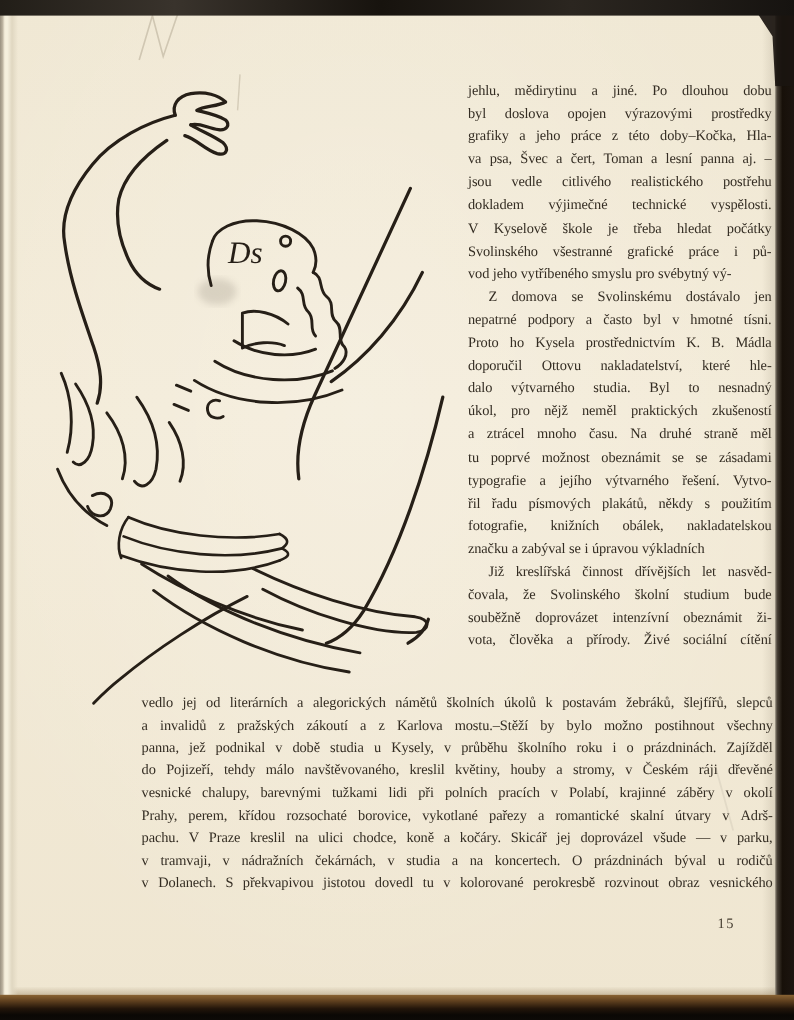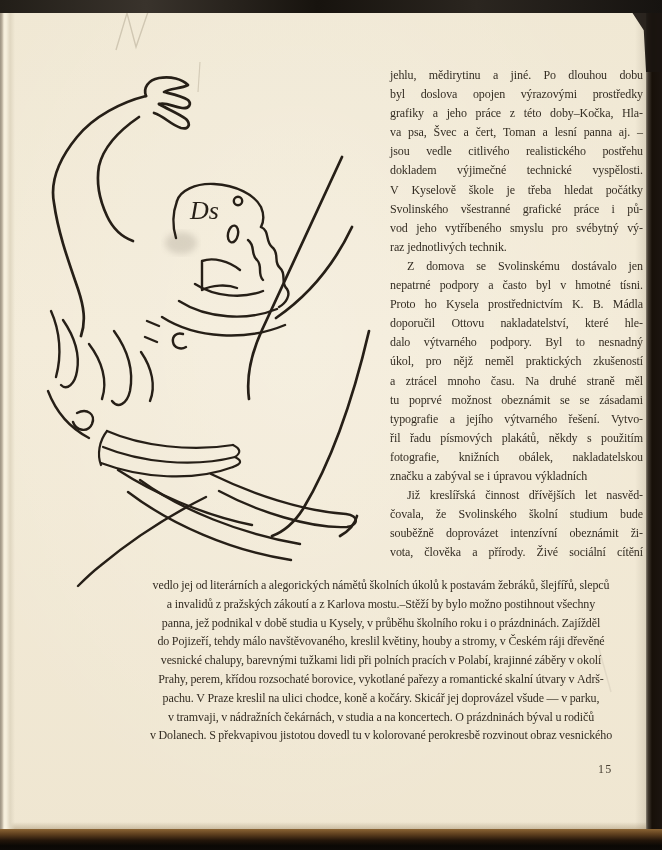--- a/index.html
+++ b/index.html
@@ -27,21 +27,21 @@
     background:linear-gradient(90deg,rgba(0,0,0,0),rgba(88,76,54,.14));}
   
   .textcol,.bottomblock{
     position:absolute;color:#342d23;
     font-size:12px;letter-spacing:-0.1px;
   }
   .textcol{left:390px;top:68px;width:253px;}
   .bottomblock{left:118px;top:578px;width:526px;}
   .tline{display:flex;justify-content:space-between;column-gap:.22em;
     height:19.1px;align-items:baseline;white-space:nowrap;}
-  .bottomblock .tline{height:18.8px;justify-content:center;}
+  .bottomblock .tline{height:18.8px;}
   .para-end .tline:last-child{justify-content:flex-start;column-gap:.25em;}
   .indent-first .tline:first-child{padding-left:17px;}
   .pagenum{position:absolute;left:598px;top:762px;font-size:12px;
     letter-spacing:1.2px;color:#463e31;}
   .drawing-svg{position:absolute;left:0;top:0;}
 </style>
 </head>
 <body>
 
 <div class="scan">
@@ -199,25 +199,20 @@
         </div>
         <div class="tline">
           <span>vod</span>
           <span>jeho</span>
           <span>vytříbeného</span>
           <span>smyslu</span>
           <span>pro</span>
           <span>svébytný</span>
           <span>vý-</span>
         </div>
-        <div class="tline">
-          <span>raz</span>
-          <span>jednotlivých</span>
-          <span>technik.</span>
-        </div>
       </div>
     <div class="para-end indent-first">
         <div class="tline">
           <span>Z</span>
           <span>domova</span>
           <span>se</span>
           <span>Svolinskému</span>
           <span>dostávalo</span>
           <span>jen</span>
         </div>
@@ -243,21 +238,21 @@
         <div class="tline">
           <span>doporučil</span>
           <span>Ottovu</span>
           <span>nakladatelství,</span>
           <span>které</span>
           <span>hle-</span>
         </div>
         <div class="tline">
           <span>dalo</span>
           <span>výtvarného</span>
-          <span>podpory.</span>
+          <span>studia.</span>
           <span>Byl</span>
           <span>to</span>
           <span>nesnadný</span>
         </div>
         <div class="tline">
           <span>úkol,</span>
           <span>pro</span>
           <span>nějž</span>
           <span>neměl</span>
           <span>praktických</span>

